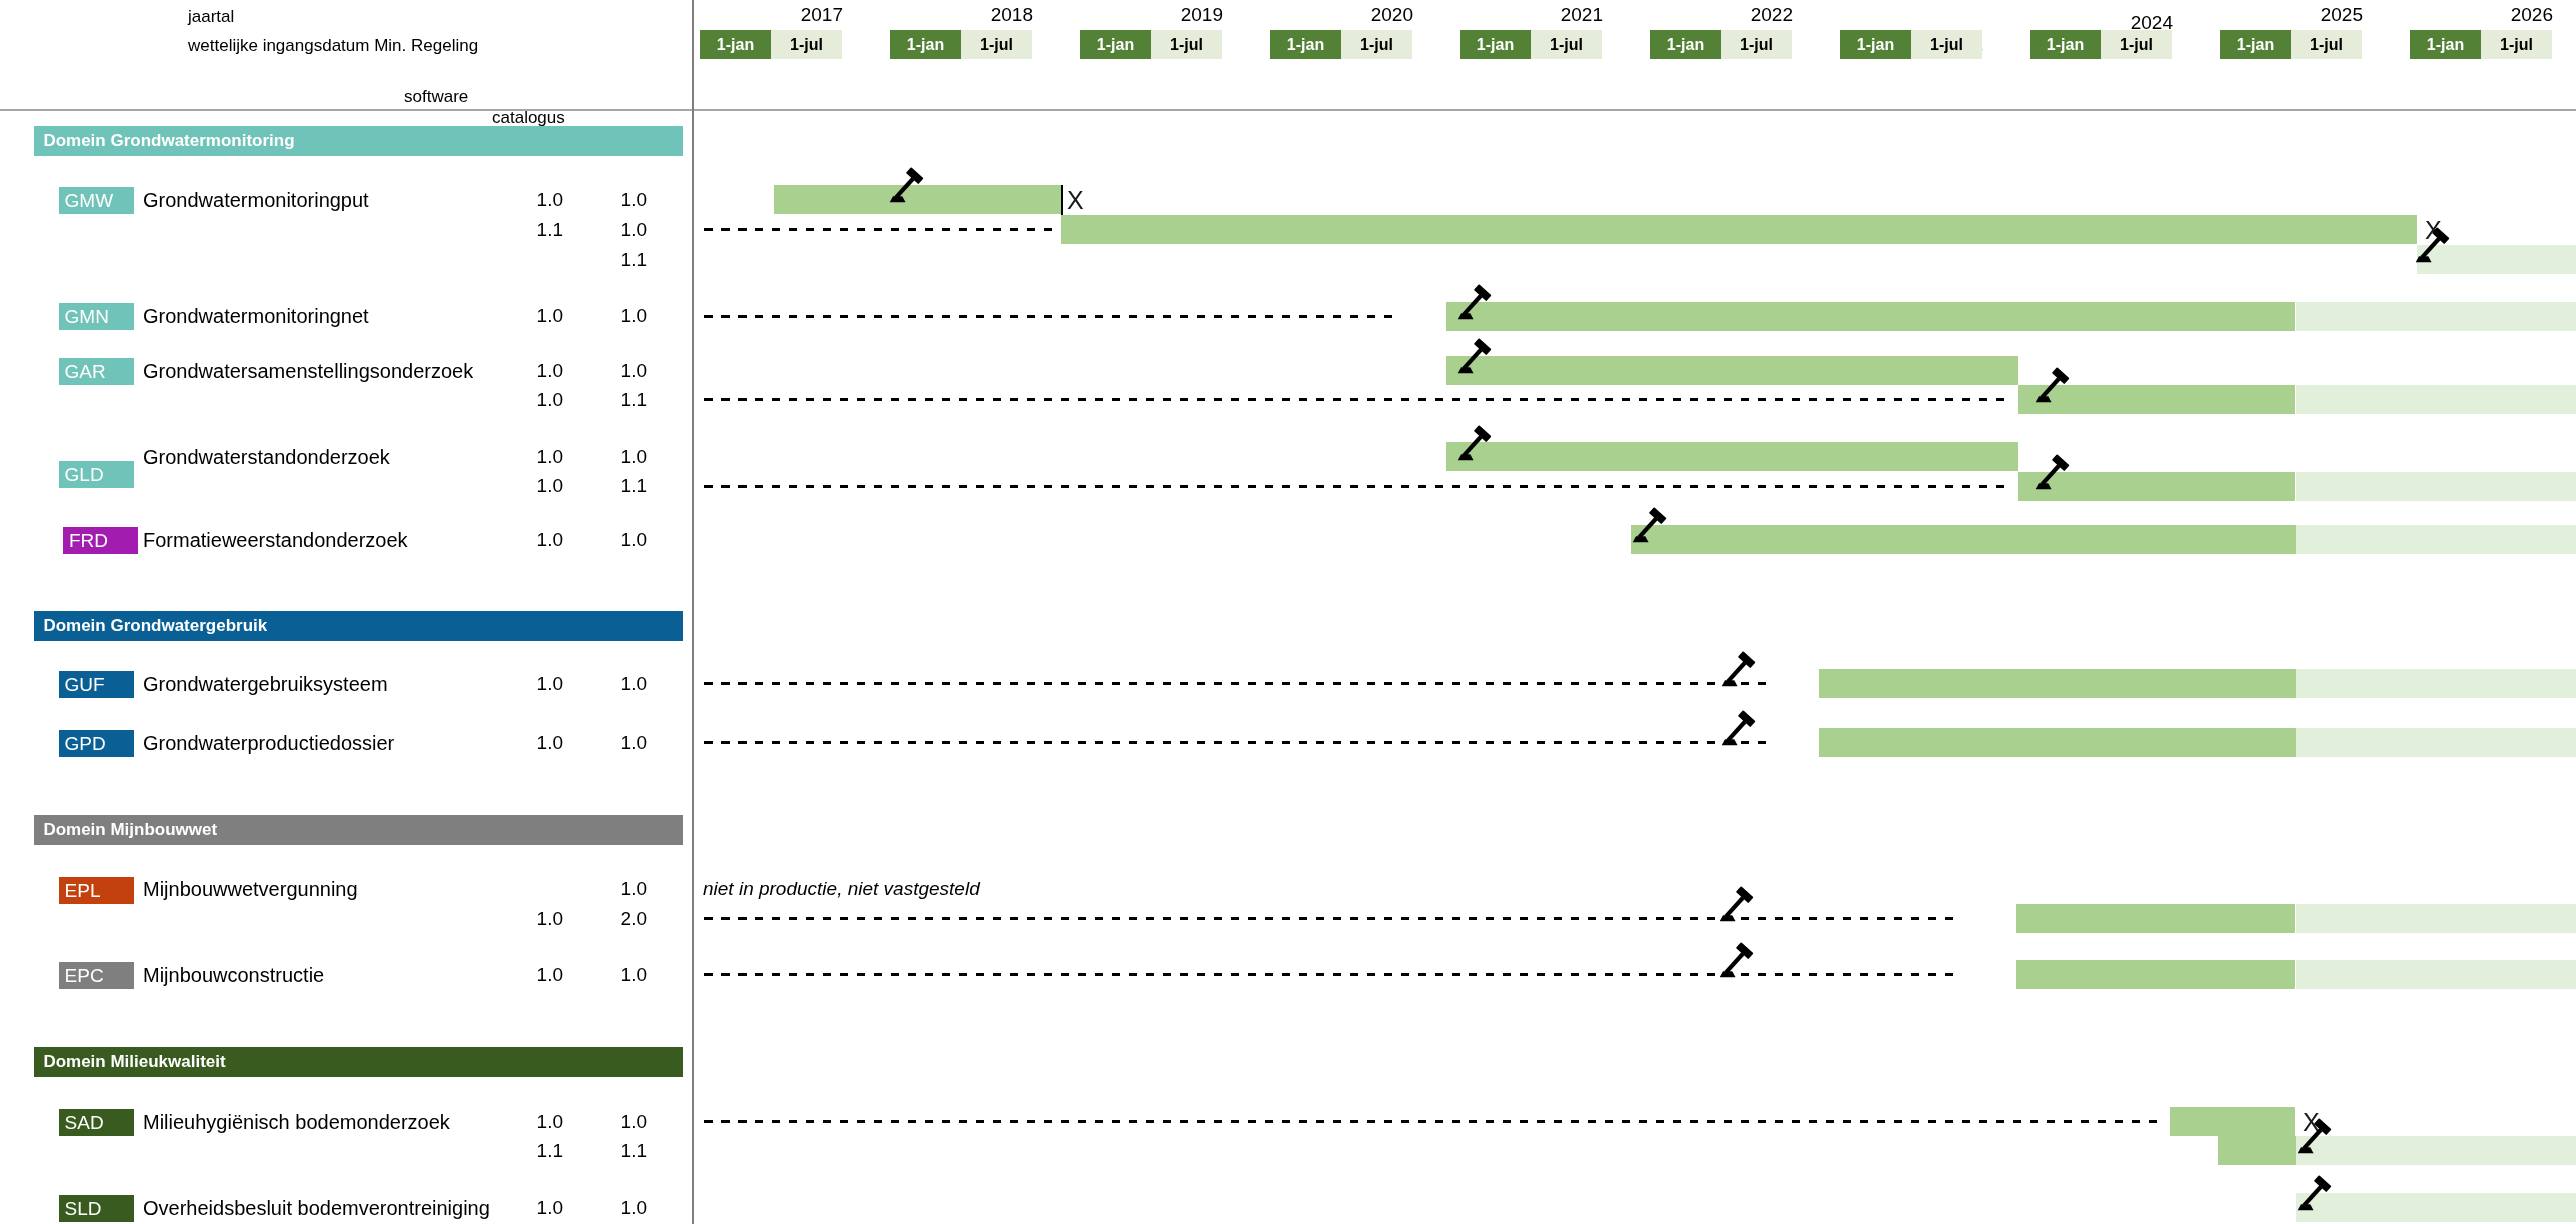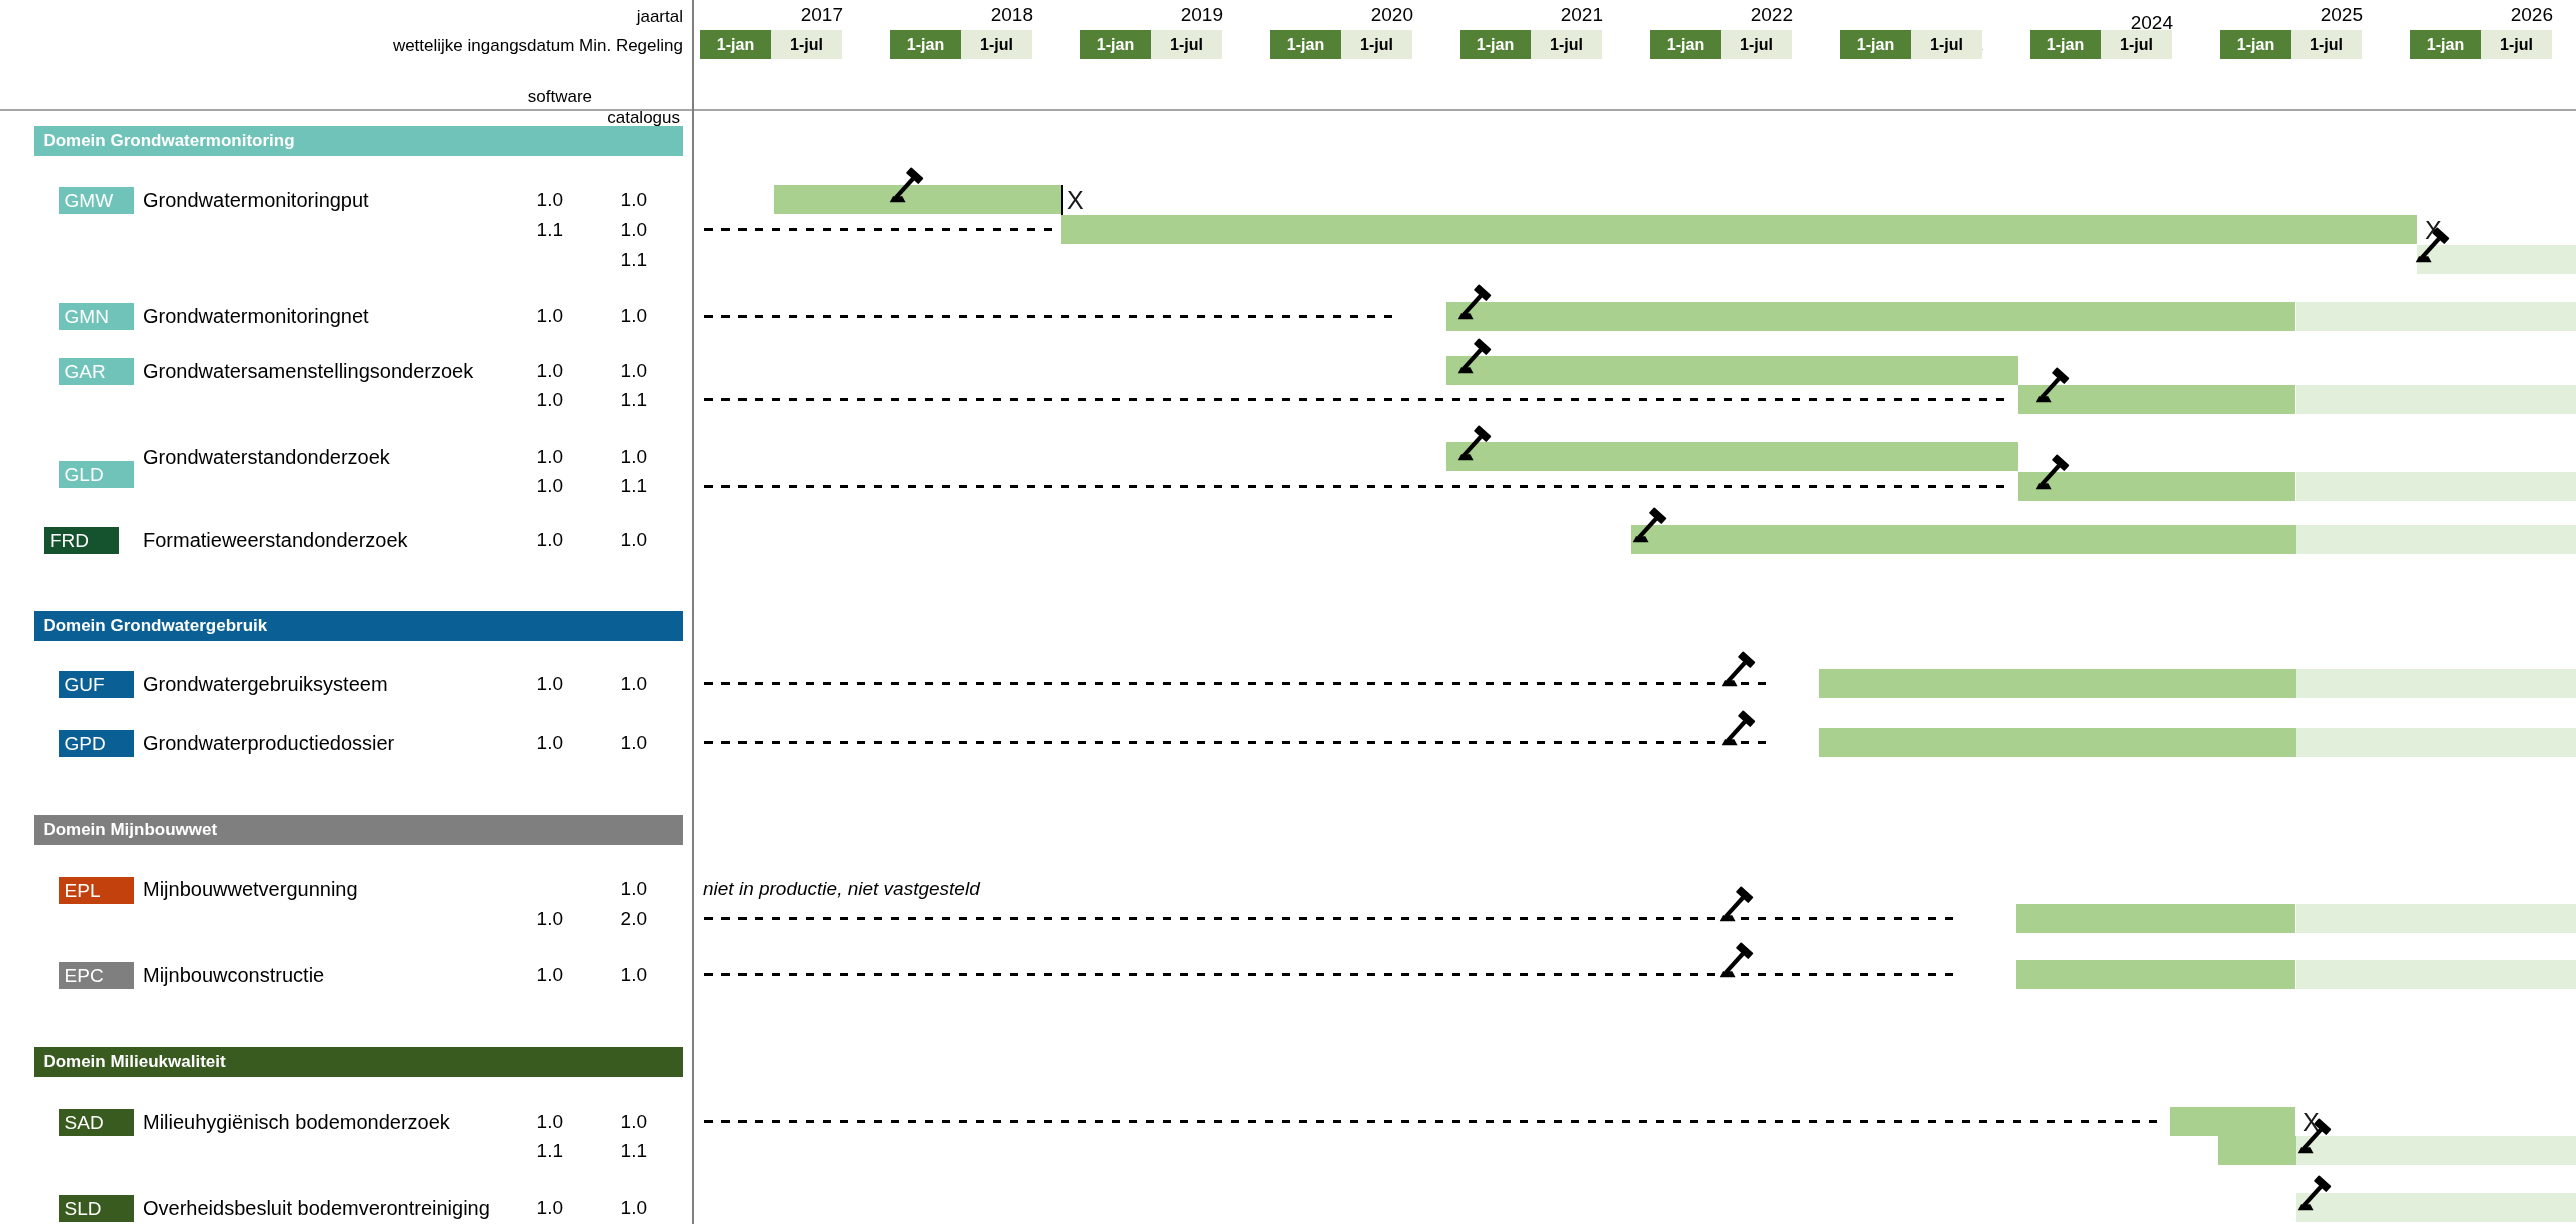--- a/index.html
+++ b/index.html
@@ -2,21 +2,21 @@
 <html style="font-size:15px"><head>
 <meta charset="utf-8">
 <style>
   * { box-sizing: border-box; }
   body { margin: 0; background: #fff; }
   #canvas {
     position: relative; width: 2576px; height: 1224px;
     background: #ffffff; overflow: hidden;
     font-family: "Liberation Sans", sans-serif; color: #000;
   }
-  .hdr { position: absolute; text-align: right; font-size: 17px; line-height: 22.5px; white-space: nowrap; }
+  .hdr { position: absolute; text-align: left; font-size: 17px; line-height: 22.5px; white-space: nowrap; }
   .hdr.r1  { left: 188px; width: 495px; top: 5.6px; }
   .hdr.r2  { left: 188px; width: 495px; top: 35px; }
   .hdr.sw  { left: 404px; width: 188px; top: 86px; }
   .hdr.cat { left: 492px; width: 188px; top: 71px; margin-top: 36px; }
   .vline { position: absolute; left: 692px; top: 0; width: 1.9px; height: 1224px; background: #7f7f7f; }
   .hline { position: absolute; left: 0; top: 109px; width: 2576px; height: 1.9px; background: #a6a6a6; }
   .year-label { position: absolute; text-align: right; font-size: 19px; line-height: 24.4px; }
   .half-cell { position: absolute; height: 29px; line-height: 29px; text-align: center; font-size: 16px; font-weight: bold; }
   .section-band { position: absolute; height: 30px; line-height: 30px; padding-left: 9.4px; color: #fff; font-size: 17px; font-weight: bold; }
   .badge { position: absolute; width: 75px; height: 27px; line-height: 27px; padding-left: 5.6px; color: #fff; font-size: 19px; }
@@ -156,21 +156,21 @@
       <div class="dash" style="left: 704px; top: 485px; width: 1307px;"></div>
       <div class="bar" style="left: 2018px; top: 472px; width: 277px; background: rgb(169, 208, 142);"></div>
       <div class="bar" style="left: 2296px; top: 472px; width: 289px; background: rgb(226, 239, 218);"></div>
       <div class="gavel" style="left: 2032px; top: 452px;"><svg width="41" height="41" viewBox="0 0 44 44">
           <g fill="#000000">
             <rect x="20" y="12" width="4.5" height="27" transform="rotate(42 22 22)"></rect>
             <rect x="12.5" y="4" width="18" height="8.5" rx="1" transform="rotate(42 22 22)"></rect>
             <path d="M4 40 L21 40 L17.5 33.5 L7.5 33.5 Z"></path>
           </g>
         </svg></div>
-      <div class="badge" style="left: 44px; top: 527px; background: #14532d; padding-left: 6px;">FRD</div>
+      <div class="badge" style="left: 63px; top: 527px; background: #a21caf; padding-left: 6px;">FRD</div>
       <div class="rowtitle" style="left: 143px; top: 528px;">Formatieweerstandonderzoek</div>
       <div class="ver" style="left: 489px; top: 528px;">1.0</div>
       <div class="ver" style="left: 573px; top: 528px;">1.0</div>
       <div class="bar" style="left: 1631px; top: 525px; width: 665px; background: rgb(169, 208, 142);"></div>
       <div class="bar" style="left: 2296px; top: 525px; width: 289px; background: rgb(226, 239, 218);"></div>
       <div class="gavel" style="left: 1629px; top: 505px;"><svg width="41" height="41" viewBox="0 0 44 44">
           <g fill="#000000">
             <rect x="20" y="12" width="4.5" height="27" transform="rotate(42 22 22)"></rect>
             <rect x="12.5" y="4" width="18" height="8.5" rx="1" transform="rotate(42 22 22)"></rect>
             <path d="M4 40 L21 40 L17.5 33.5 L7.5 33.5 Z"></path>

